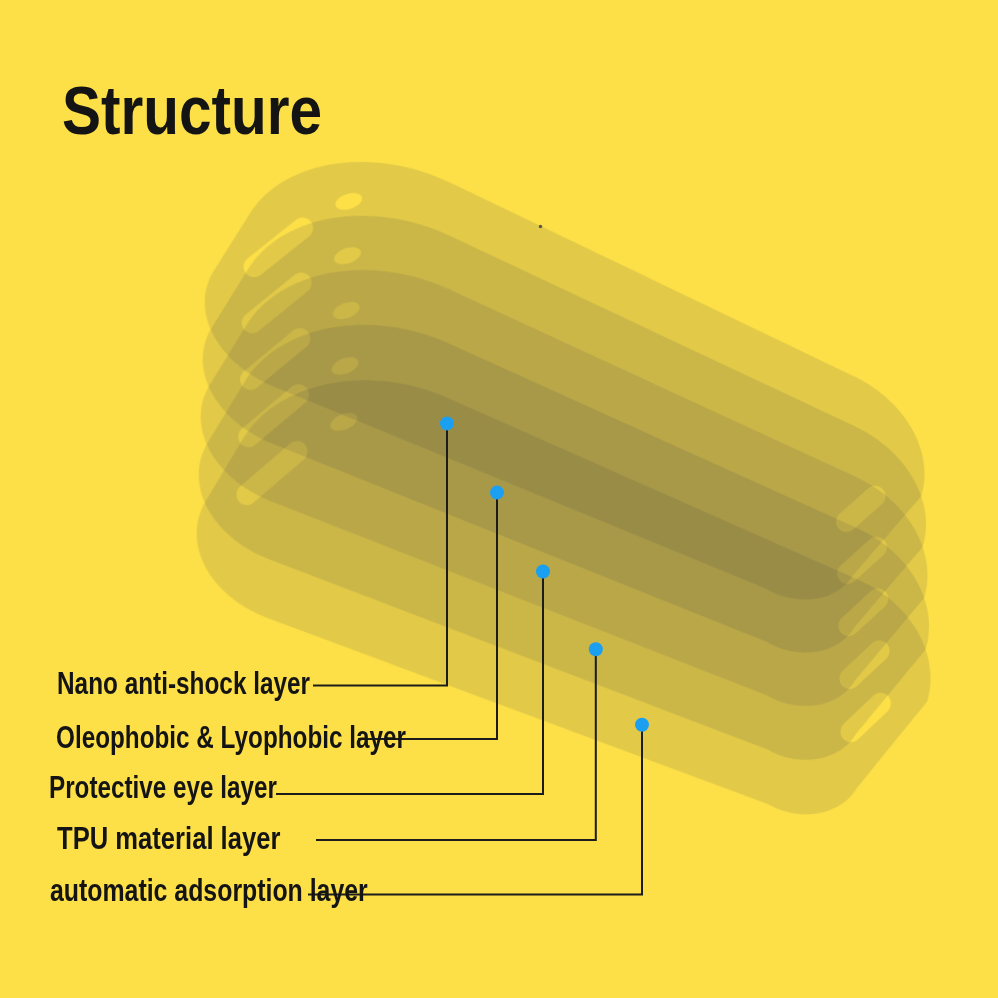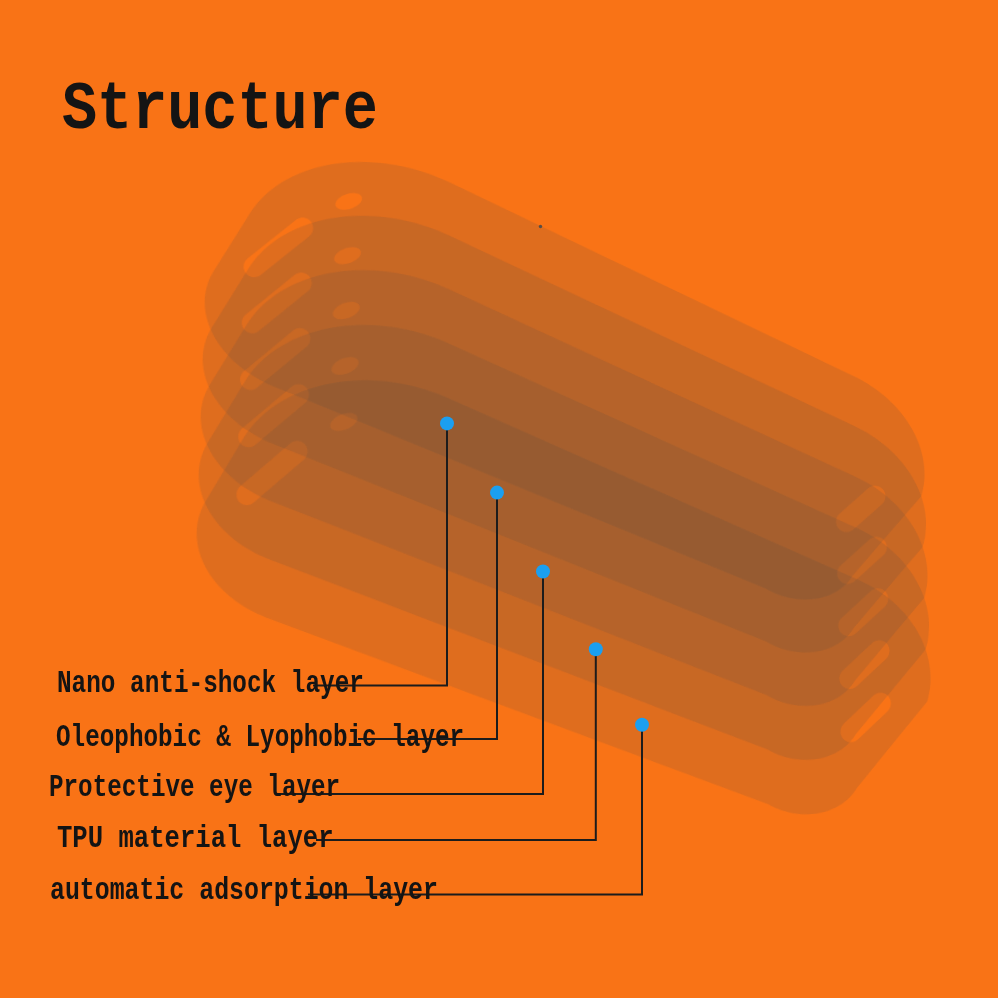--- a/index.html
+++ b/index.html
@@ -1,17 +1,17 @@
 <!DOCTYPE html>
 <html><head>
 <meta charset="utf-8">
 <style>
   html,body{margin:0;padding:0;background:#fff;}
-  #stage{position:relative;width:998px;height:998px;overflow:hidden;background:#f97316;
-         font-family:Liberation Mono, monospace;}
+  #stage{position:relative;width:998px;height:998px;overflow:hidden;background:#fde047;
+         font-family:Liberation Sans, sans-serif;}
   #warp{position:absolute;left:0;top:0;width:998px;height:998px;
         transform-origin:0 0;
         filter:blur(0.5px);
         transform:matrix3d(1.22062820, 0.10172507, 0, 0.00022910, -0.05695201, 1.04502049, 0, -0.00009632, 0, 0, 1, 0, -33.89882248, -34.83532843, 0, 1);}
   #warp svg,#anno{position:absolute;left:0;top:0;}
   #filmshape{fill:rgb(75,75,75);fill-opacity:0.15;fill-rule:evenodd;}
   #anno polyline{fill:none;stroke:#1c1c1c;stroke-width:2;}
   #anno .dot{fill:#1b9ff0;}
   #page-title{position:absolute;left:62px;top:76px;margin:0;font-size:68px;line-height:1;
      font-weight:700;color:#141414;letter-spacing:0px;transform:scaleX(0.86);transform-origin:0 0;}

